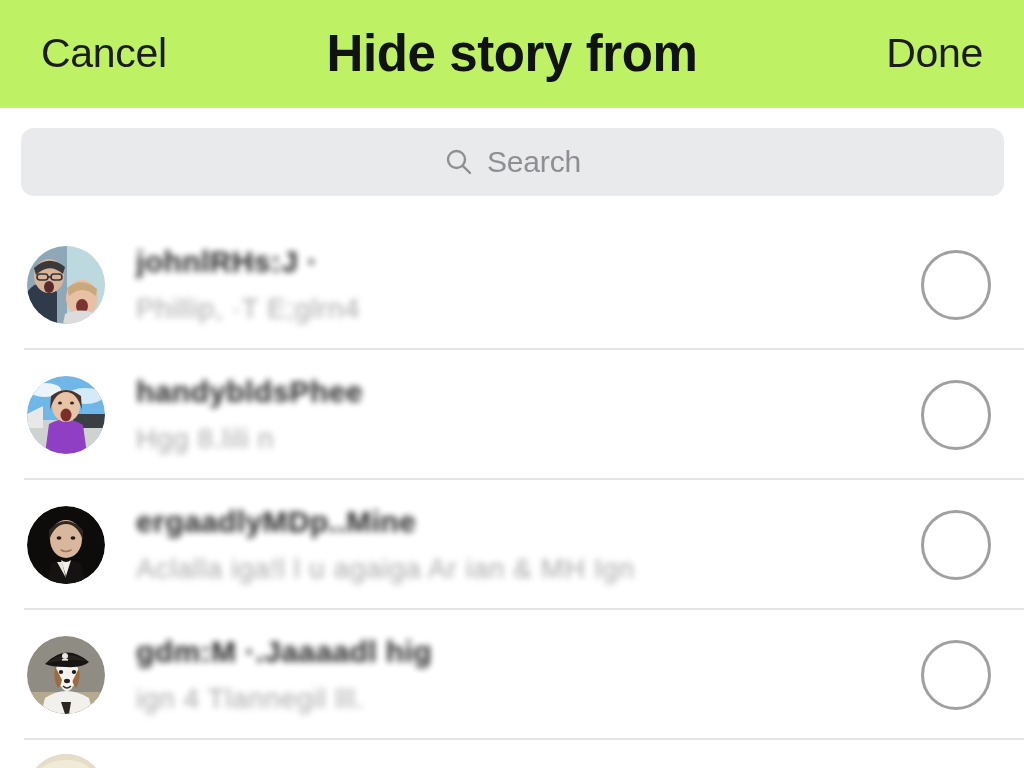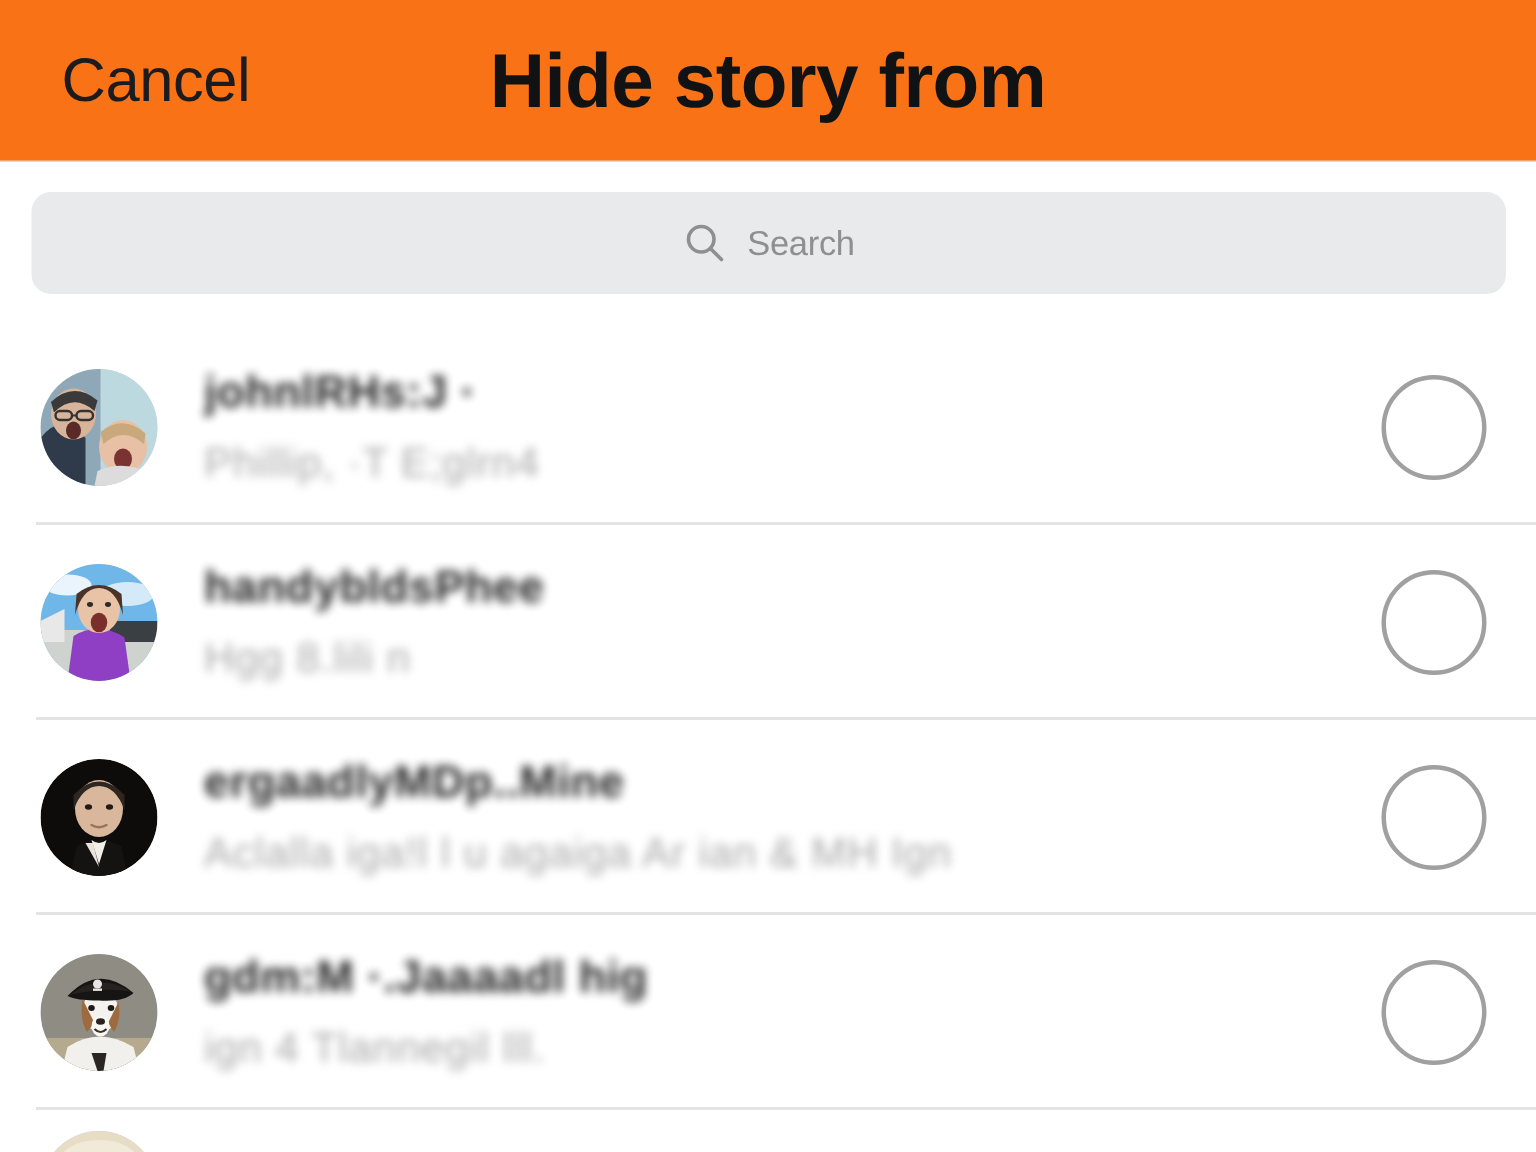--- a/index.html
+++ b/index.html
@@ -18,21 +18,21 @@
     width: 1024px;
     height: 768px;
     background: #ffffff;
     overflow: hidden;
   }
 
   
   .navbar {
     position: relative;
     height: 108px;
-    background: #f97316;
+    background: #bef264;
     border-bottom: 1px solid #d8d8d8;
     box-sizing: border-box;
   }
   .nav-cancel,
   .nav-done {
     position: absolute;
     top: 0;
     height: 107px;
     display: flex;
     align-items: center;
@@ -85,21 +85,21 @@
     align-items: center;
     gap: 13px;
   }
   .search-icon {
     width: 30px;
     height: 30px;
     display: block;
     flex: none;
   }
   .search-placeholder {
-    font-size: 23px;
+    font-size: 30px;
     color: #8e8e93;
     font-weight: 400;
     letter-spacing: -0.2px;
     line-height: 1;
   }
 
   
   .list {
     position: absolute;
     left: 0;
@@ -196,20 +196,21 @@
   }
 </style>
 </head>
 <body>
 
 <div id="screen">
 
   <div class="navbar">
     <button class="nav-cancel">Cancel</button>
     <div class="nav-title">Hide story from</div>
+    <button class="nav-done">Done</button>
   </div>
 
   <div class="search-wrap">
     <div class="search-inner">
       <svg class="search-icon" viewBox="0 0 30 30">
         <circle cx="12.5" cy="12.5" r="8.5" fill="none" stroke="#8e8e93" stroke-width="2.4"></circle>
         <line x1="18.8" y1="18.8" x2="26" y2="26" stroke="#8e8e93" stroke-width="2.4" stroke-linecap="round"></line>
       </svg>
       <span class="search-placeholder">Search</span>
     </div>

